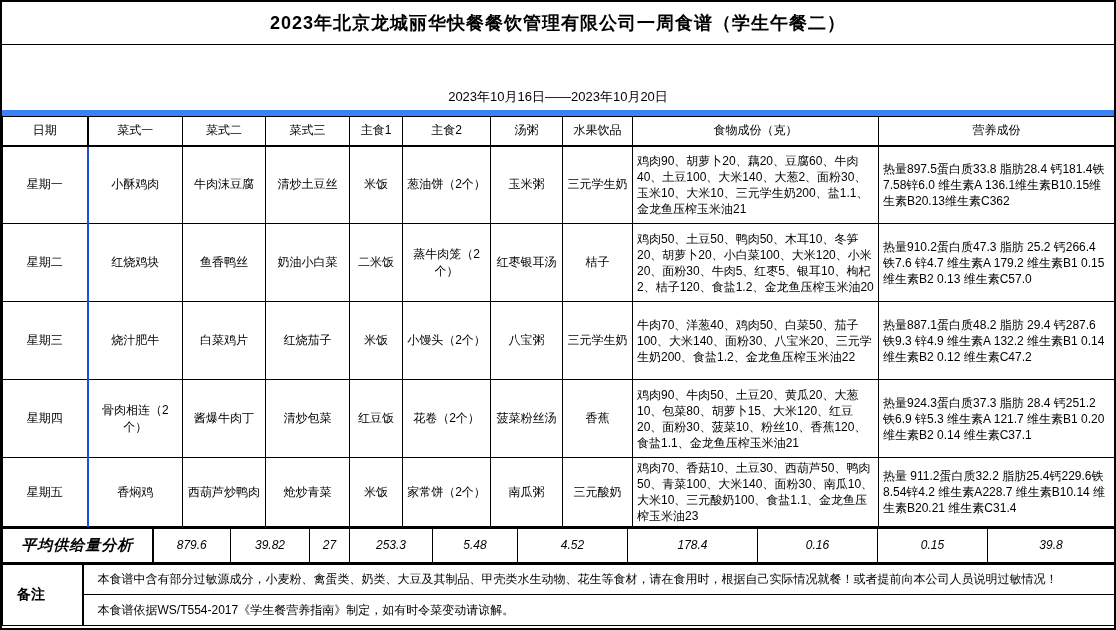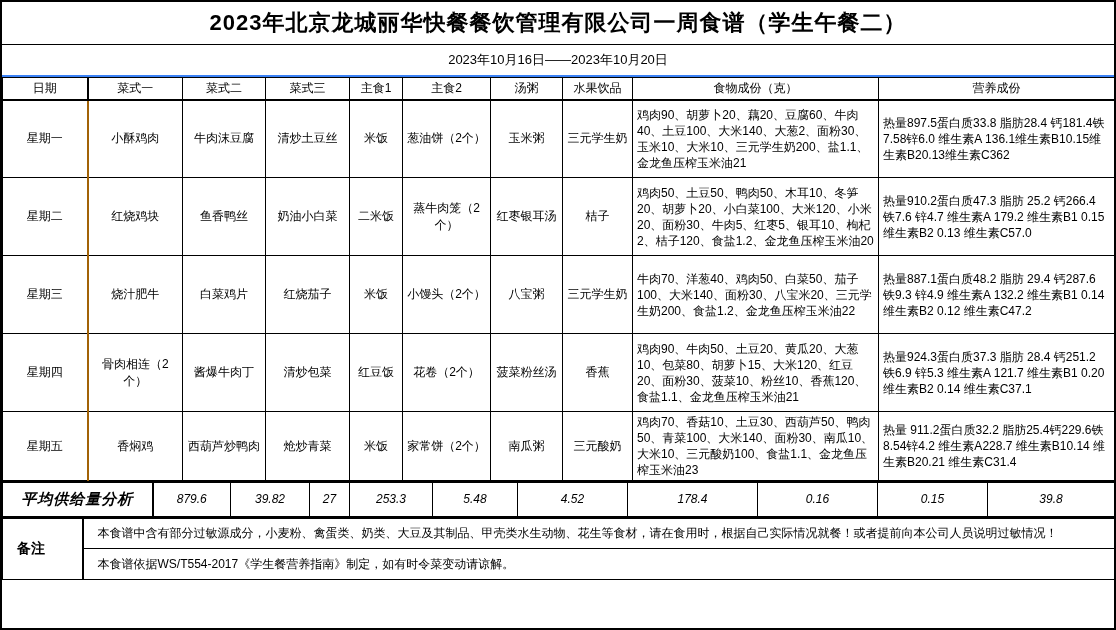--- a/index.html
+++ b/index.html
@@ -13,37 +13,38 @@
     width: 1116px;
     height: 630px;
     border: 2px solid #000;
     background: #fff;
     overflow: hidden;
   }
   .title-row {
     height: 43px;
     border-bottom: 1px solid #000;
     display: flex; align-items: center; justify-content: center;
-    font-size: 22px; font-weight: bold;
+    font-size: 18px; font-weight: bold;
     letter-spacing: 1px;
   }
   .date-row {
     height: 32px;
-    border-bottom: 2px solid #3b82f6;
+    border-bottom: 6px solid #3b82f6;
     display: flex; align-items: center; justify-content: center;
     font-size: 13px;
+    margin-top: 39px;
   }
   table { border-collapse: collapse; table-layout: fixed; width: 1112px; }
   td, th { border: 1px solid #000; font-weight: normal; vertical-align: middle; }
   
-  .main th { height: 22px; font-size: 12px; text-align: center; border-bottom: 2px solid #000; }
+  .main th { height: 29px; font-size: 12px; text-align: center; border-bottom: 2px solid #000; }
   .main td { font-size: 12px; text-align: center; padding: 2px 3px; }
   .main tr.menu-row { height: 78px; }
   .main tr.menu-row.short { height: 61px; }
-  .main .cell-day { border-right: 2px solid #a16207; }
+  .main .cell-day { border-right: 2px solid #1d4ed8; }
   .main th.cell-day { border-right: 2px solid #000; }
   .main .cell-food, .main .cell-nutri {
     text-align: left; line-height: 16px; padding: 2px 4px;
   }
   
   .summary { border-top: 2px solid #000; }
   .summary td { font-size: 12px; text-align: center; padding: 1px 2px; }
   .summary tr.head td { height: 34px; }
   .summary tr.vals td { height: 34px; font-style: italic; }
   .summary .sum-label {

